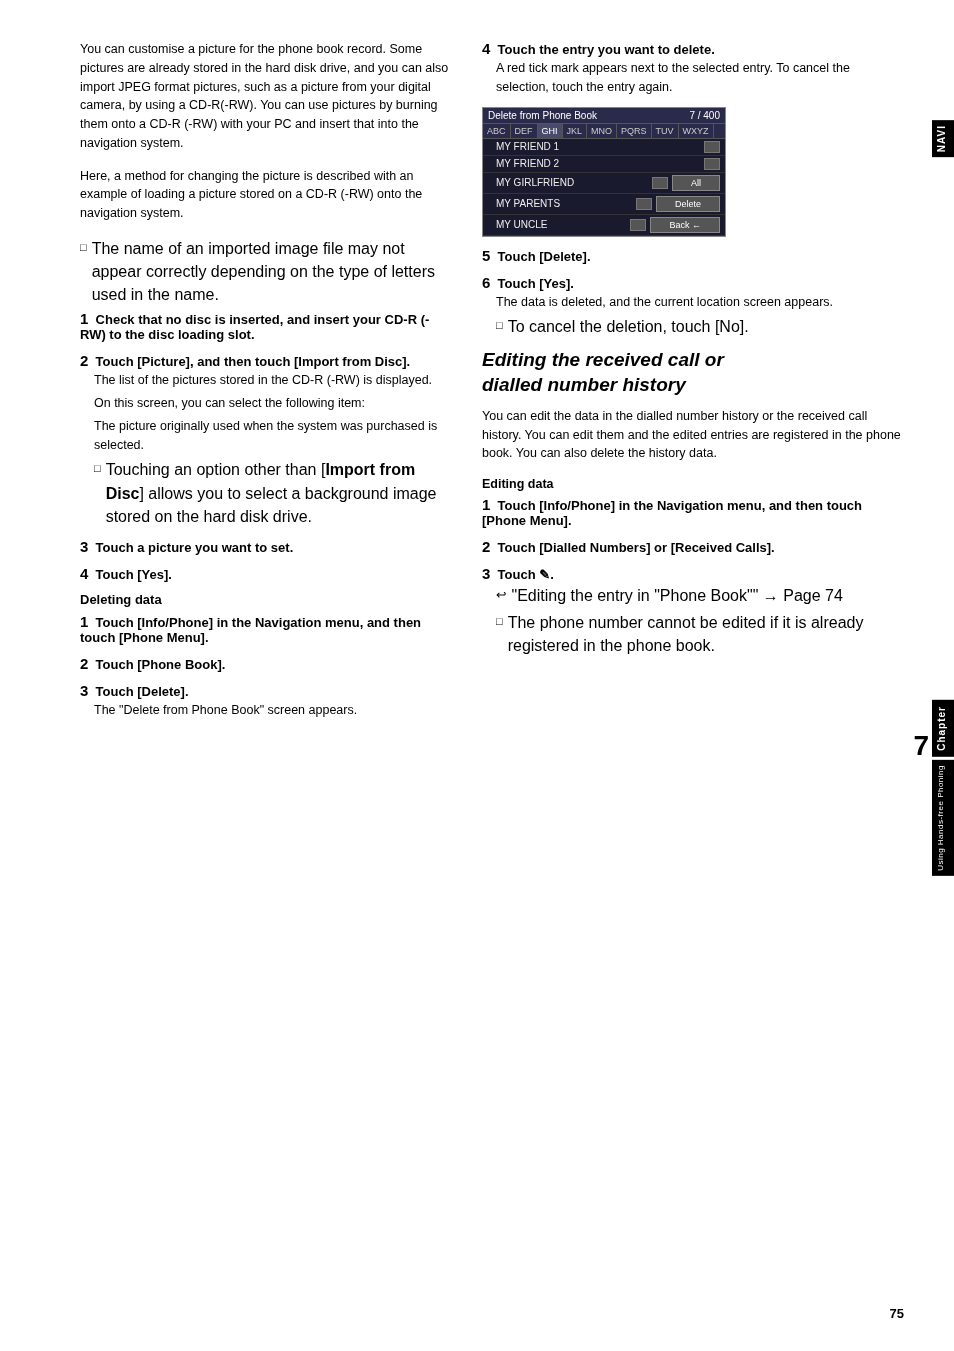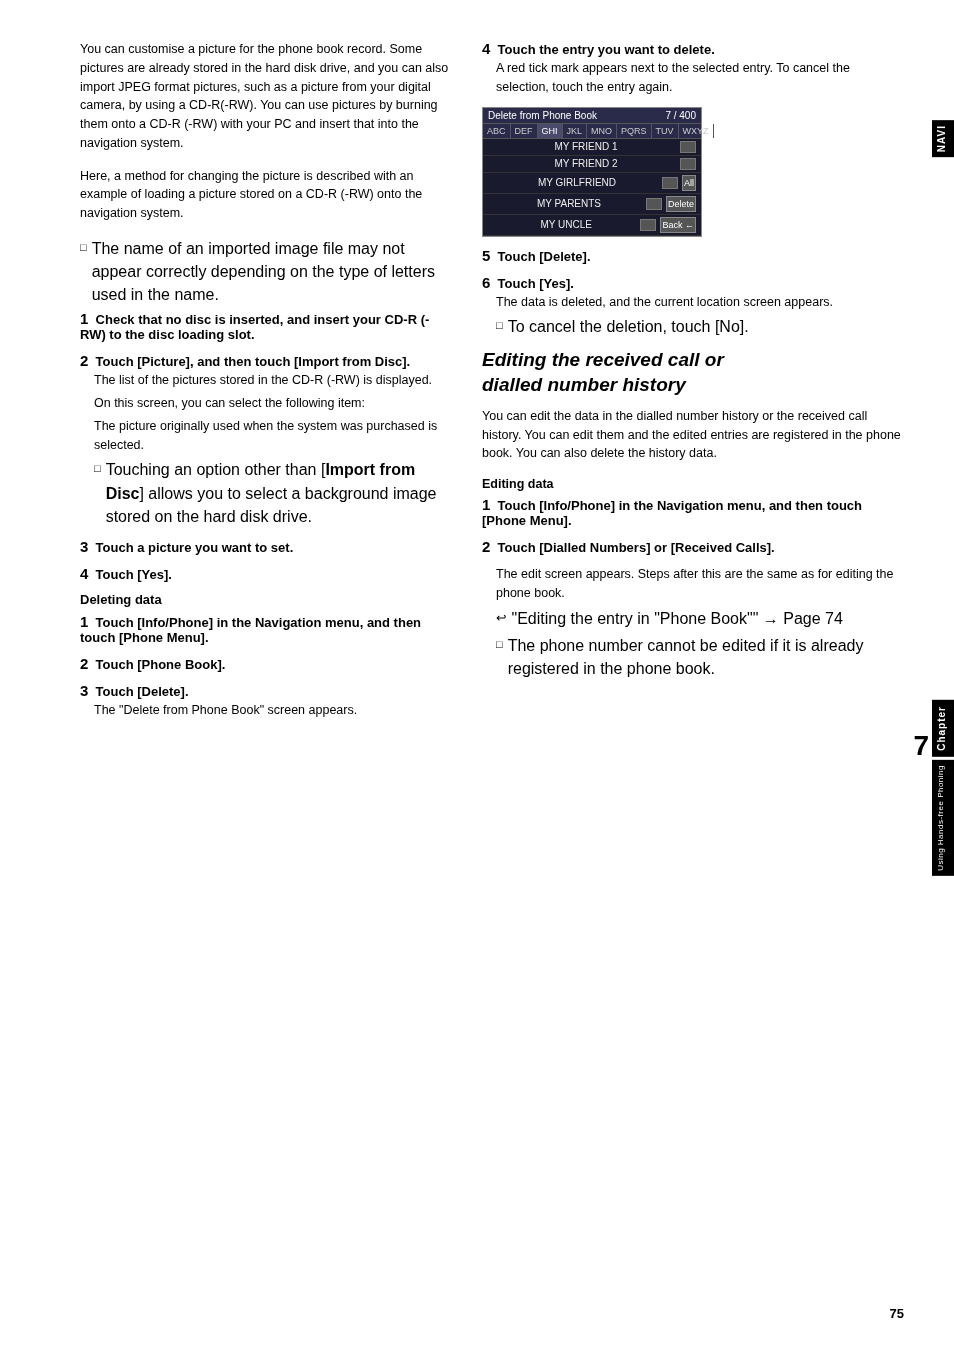--- a/index.html
+++ b/index.html
@@ -187,26 +187,25 @@
       font-weight: bold;
       margin-bottom: 9px;
       margin-top: 8px;
       line-height: 1.3;
       font-style: italic;
     }
 
     
     .phonebook-screen {
       border: 1px solid #888;
-      width: 220px;
+      width: 244px;
       margin: 8px 0;
       background: #1a1a2e;
       color: #fff;
       font-size: 10px;
-      text-align: center;
     }
 
     .pb-header {
       background: #2a2a4a;
       display: flex;
       justify-content: space-between;
       padding: 2px 5px;
       font-size: 10px;
       border-bottom: 1px solid #555;
     }
@@ -249,21 +248,21 @@
       background: #555;
       border: 1px solid #777;
       display: inline-block;
       margin-left: 4px;
     }
 
     .pb-side-btn {
       background: #555;
       color: #fff;
       font-size: 9px;
-      padding: 2px 1px;
+      padding: 2px 18px;
       border: 1px solid #888;
       margin-left: 4px;
     }
 
     .page-number {
       position: absolute;
       bottom: 30px;
       right: 50px;
       font-size: 13px;
       font-weight: bold;
@@ -443,22 +442,24 @@
         </div>
       </div>
 
       <div class="step-block">
         <div class="step-number-bold">
           <span class="num">2</span>&nbsp;&nbsp;<span>Touch [Dialled Numbers] or [Received Calls].</span>
         </div>
       </div>
 
       <div class="step-block">
+        <div class="step-number-bold">
+          <span class="num">3</span>&nbsp;&nbsp;<span class="bold-text">Touch</span>&nbsp;<span style="font-size:13px;">✎</span>.
+        </div>
         <div class="step-body step-indent">
-          <p>The edit screen appears. Steps after this are the same as for editing the phone book.</p>
           <div class="arrow-item">
             <span class="arrow-sym">↩</span>
             <span class="small-note">"Editing the entry in "Phone Book"" → Page 74</span>
           </div>
           <div class="checkbox-item">
             <span class="checkbox-sym">□</span>
             <span class="small-note">The phone number cannot be edited if it is already registered in the phone book.</span>
           </div>
         </div>
       </div>

